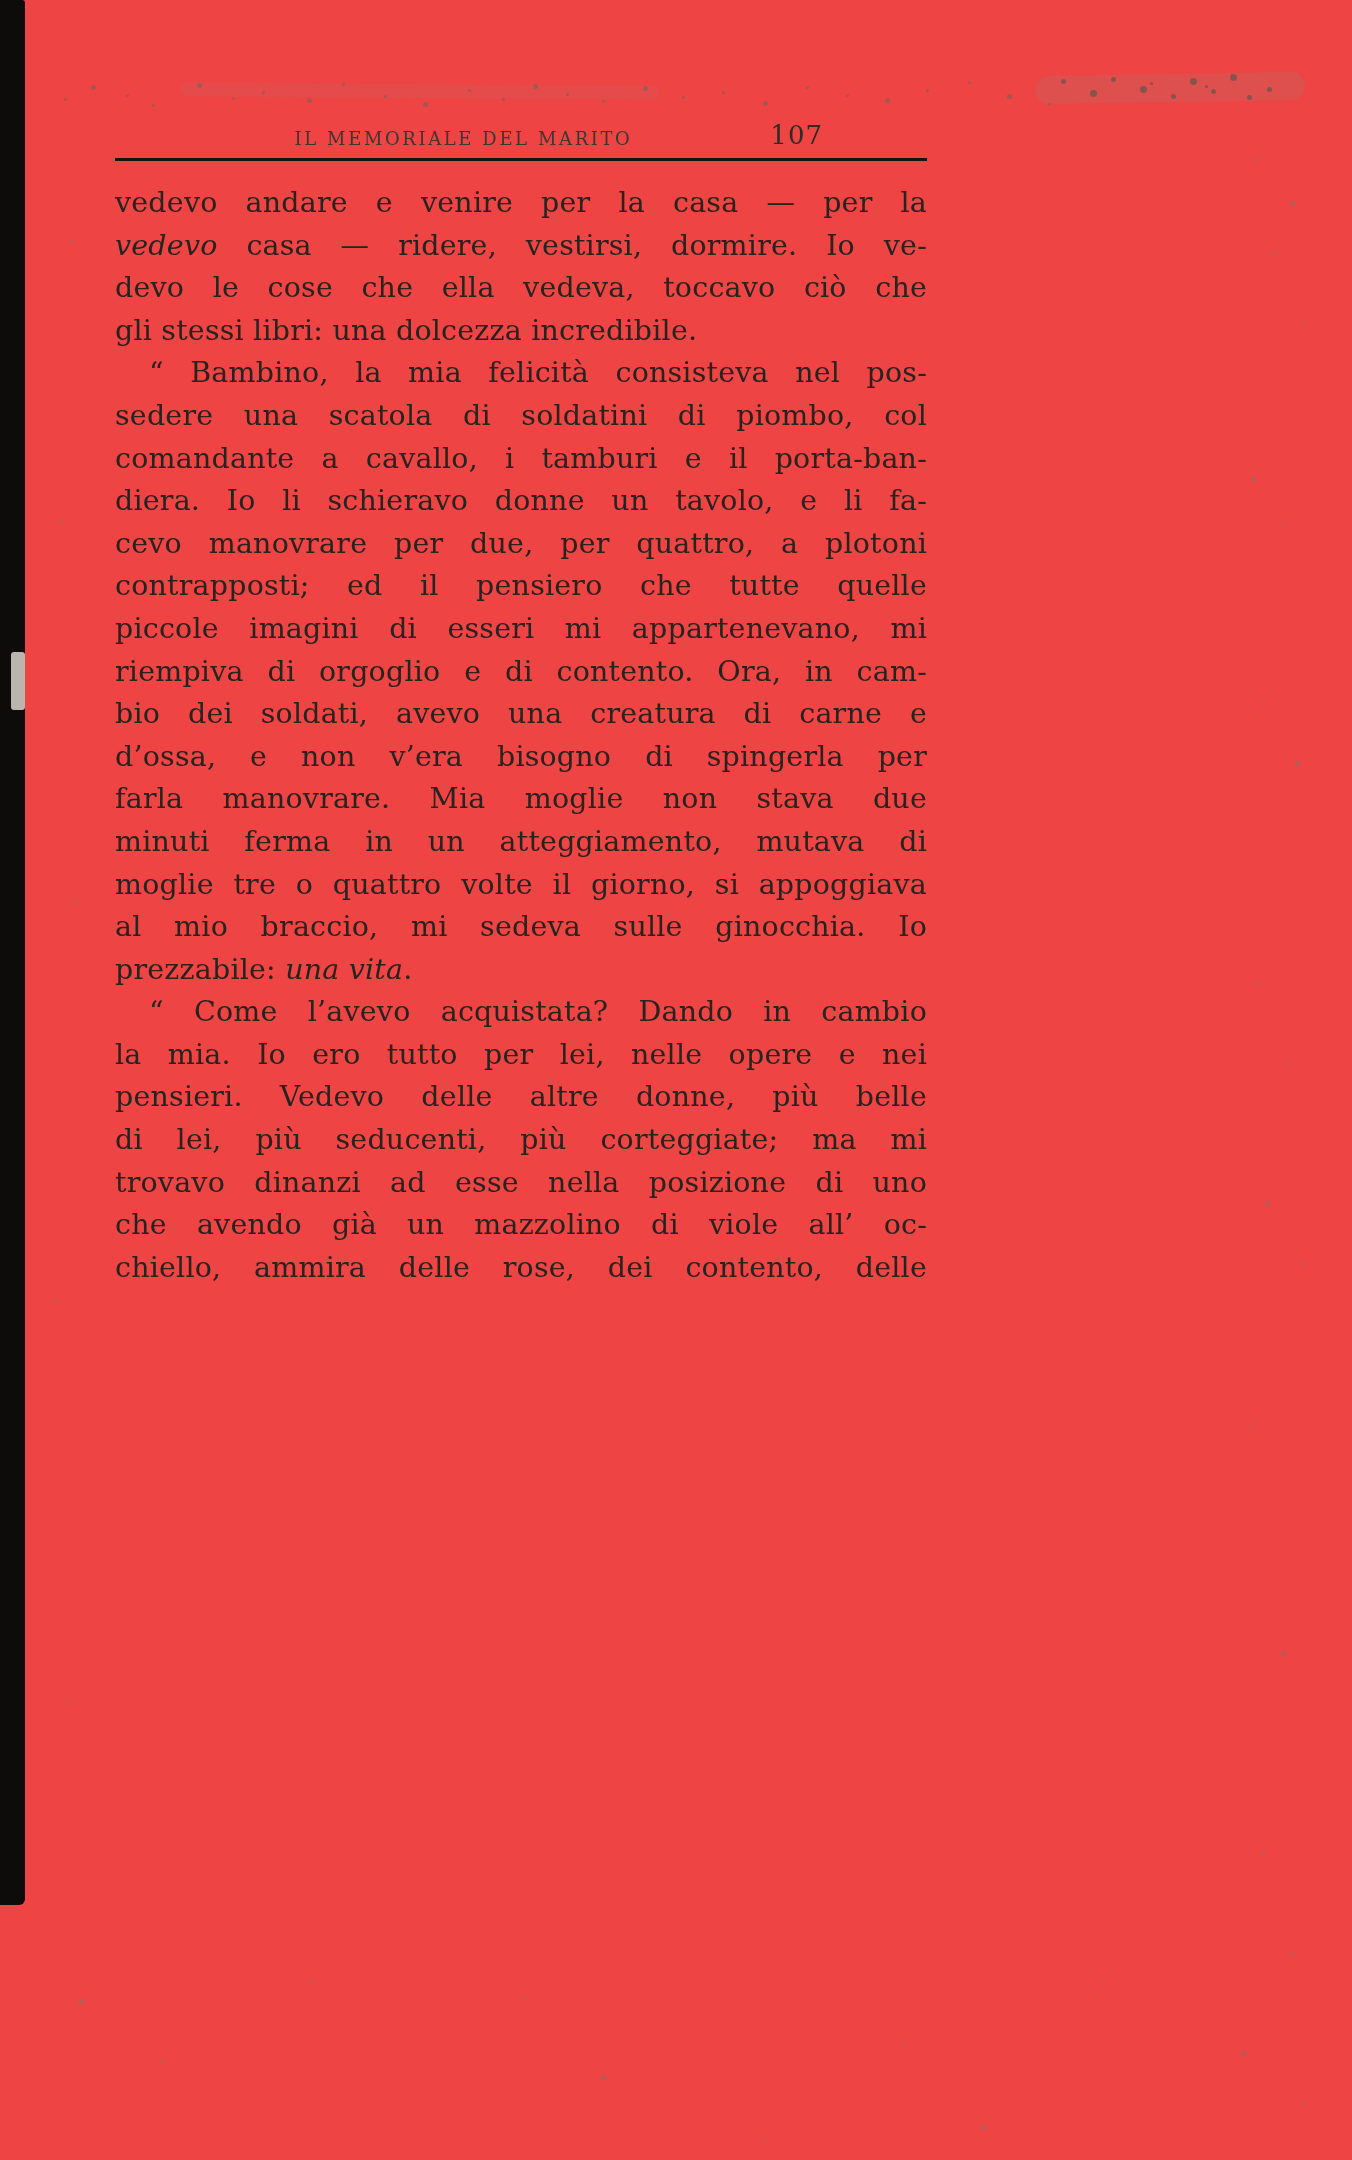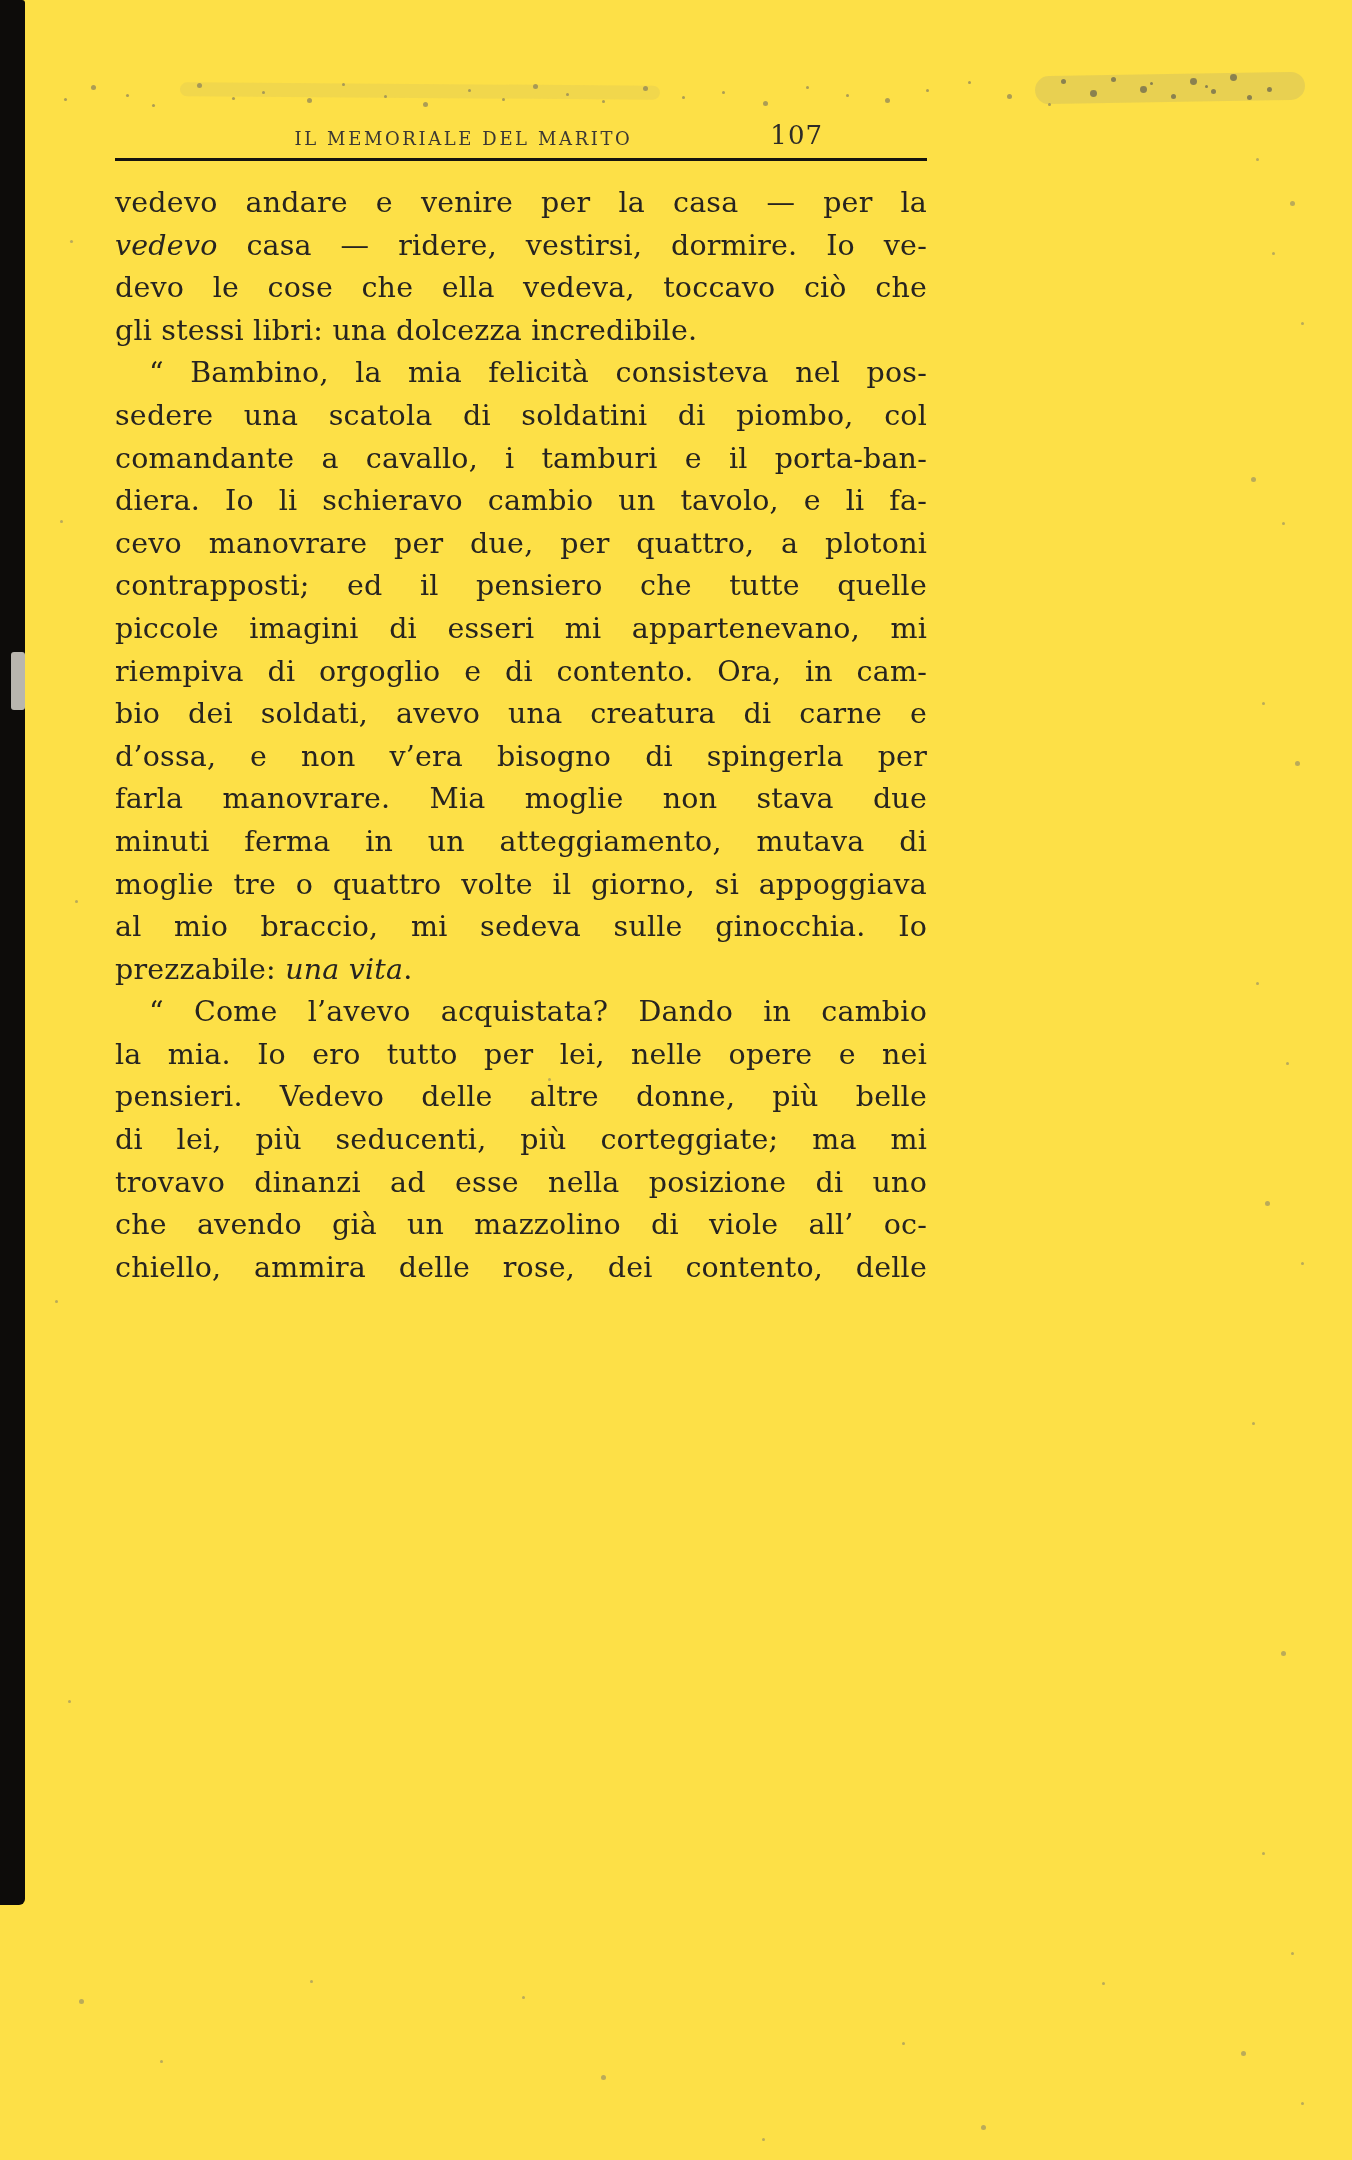--- a/index.html
+++ b/index.html
@@ -5,21 +5,21 @@
   html, body {
     margin: 0;
     padding: 0;
     background: #e8e8e4;
   }
   .page {
     position: relative;
     width: 1352px;
     height: 2160px;
     margin: 0 auto;
-    background: #fde047;
+    background: #ef4444;
     overflow: hidden;
     font-family: "DejaVu Serif", "Liberation Serif", serif;
     color: #272420;
   }
 
   
   .binding-bar {
     position: absolute;
     left: 0;
     top: 0;
@@ -185,21 +185,21 @@
     </div>
     <div class="head-rule"></div>
     <div class="text-block">
         <div class="line"><span>vedevo andare e venire per la casa — per la</span></div>
         <div class="line"><span class="it">vedevo</span><span> casa — ridere, vestirsi, dormire. Io ve-</span></div>
         <div class="line"><span>devo le cose che ella vedeva, toccavo ciò che</span></div>
         <div class="line end"><span>gli stessi libri: una dolcezza incredibile.</span></div>
         <div class="line ind"><span>“ Bambino, la mia felicità consisteva nel pos-</span></div>
         <div class="line"><span>sedere una scatola di soldatini di piombo, col</span></div>
         <div class="line"><span>comandante a cavallo, i tamburi e il porta-ban-</span></div>
-        <div class="line"><span>diera. Io li schieravo cambio un tavolo, e li fa-</span></div>
+        <div class="line"><span>diera. Io li schieravo donne un tavolo, e li fa-</span></div>
         <div class="line"><span>cevo manovrare per due, per quattro, a plotoni</span></div>
         <div class="line"><span>contrapposti; ed il pensiero che tutte quelle</span></div>
         <div class="line"><span>piccole imagini di esseri mi appartenevano, mi</span></div>
         <div class="line"><span>riempiva di orgoglio e di contento. Ora, in cam-</span></div>
         <div class="line"><span>bio dei soldati, avevo una creatura di carne e</span></div>
         <div class="line"><span>d’ossa, e non v’era bisogno di spingerla per</span></div>
         <div class="line"><span>farla manovrare. Mia moglie non stava due</span></div>
         <div class="line"><span>minuti ferma in un atteggiamento, mutava di</span></div>
         <div class="line"><span>moglie tre o quattro volte il giorno, si appoggiava</span></div>
         <div class="line"><span>al mio braccio, mi sedeva sulle ginocchia. Io</span></div>

